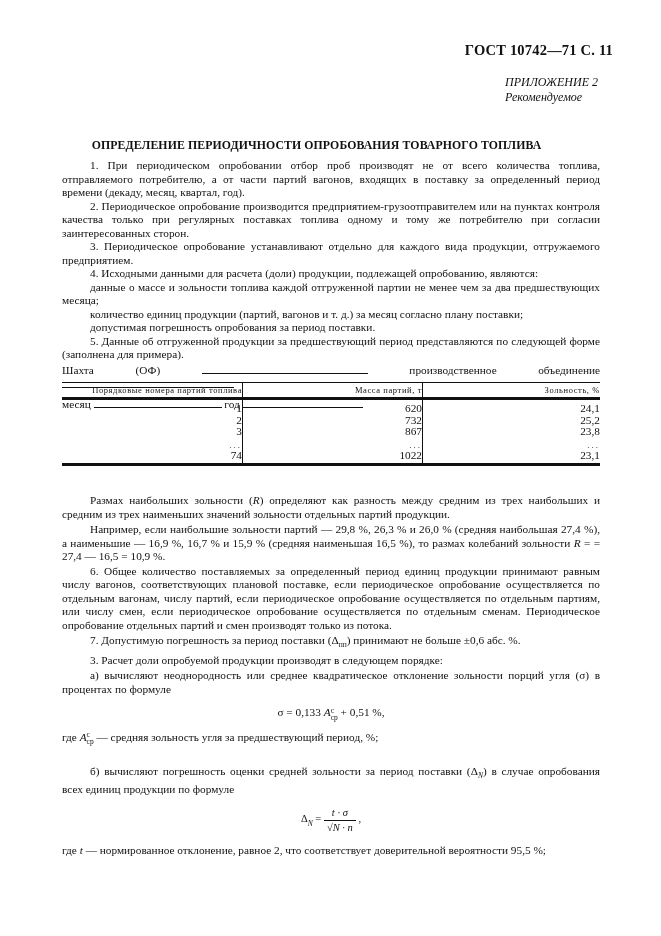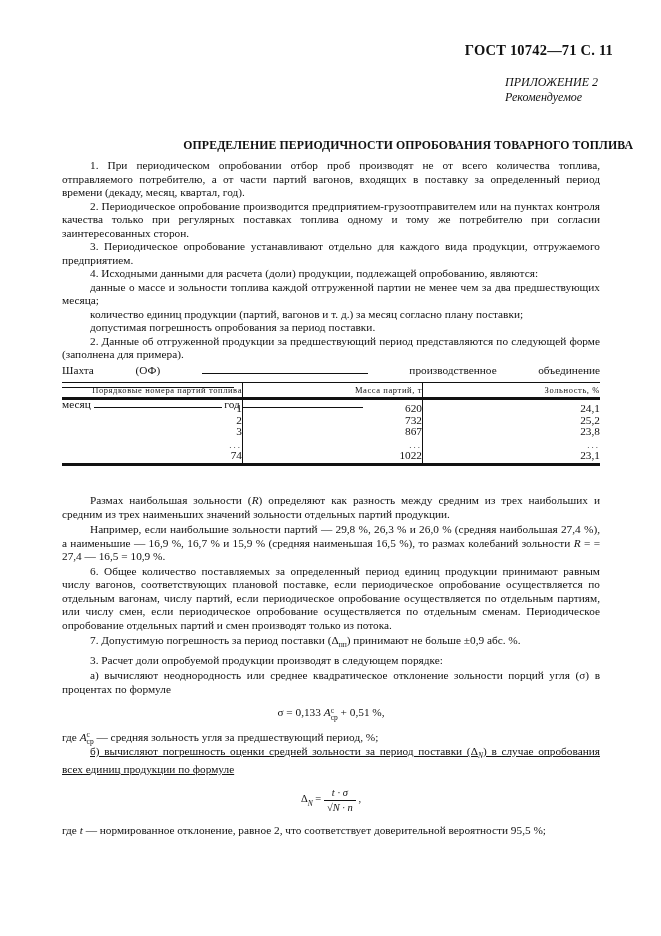--- a/index.html
+++ b/index.html
@@ -1,21 +1,21 @@
 <!DOCTYPE html>
 <html><head>
 <meta charset="utf-8">
 <style>
   html, body { margin:0; padding:0; background:#ffffff; }
   body { width:661px; height:936px; position:relative; overflow:hidden;
          font-family:"Liberation Serif", "DejaVu Serif", serif; color:#111; }
   .abs { position:absolute; }
   .hdr { right:48px; top:42px; font-weight:bold; font-size:14.5px; letter-spacing:0.2px; }
   .app { left:505px; top:75px; font-style:italic; font-size:12px; line-height:15px; }
-  .title { left:0; width:633px; top:138px; text-align:right; font-weight:bold; font-size:11.8px; letter-spacing:0.1px; }
+  .title { left:0; width:633px; top:138px; text-align:center; font-weight:bold; font-size:11.8px; letter-spacing:0.1px; }
   .body { left:62px; width:538px; font-size:11.3px; line-height:13.5px; text-align:justify; }
   .body p { margin:0; }
   .ind { text-indent:28px; }
   .form-line { display:inline-block; border-bottom:1px solid #111; height:10px; vertical-align:baseline; }
   table.t { position:absolute; left:62px; top:382px; width:538px; border-collapse:collapse; font-size:11.3px; }
   table.t td, table.t th { padding:0; text-align:right; }
   table.t th { font-weight:normal; font-size:8.5px; letter-spacing:0.6px; height:14px; border-top:1px solid #111; border-bottom:3px solid #111; }
   table.t .c1 { width:180px; border-right:1.5px solid #111; }
   table.t .c2 { width:179px; border-right:1.5px solid #111; }
   table.t td.data { line-height:11.5px; padding-top:3px; padding-bottom:2px; border-bottom:3px solid #111; }
@@ -39,21 +39,21 @@
 <div class="abs title">ОПРЕДЕЛЕНИЕ ПЕРИОДИЧНОСТИ ОПРОБОВАНИЯ ТОВАРНОГО ТОПЛИВА</div>
 
 <div class="abs body" style="top:159px;">
   <p class="ind">1. При периодическом опробовании отбор проб производят не от всего количества топлива, отправляемого потребителю, а от части партий вагонов, входящих в поставку за определенный период времени (декаду, месяц, квартал, год).</p>
   <p class="ind">2. Периодическое опробование производится предприятием-грузоотправителем или на пунктах контроля качества только при регулярных поставках топлива одному и тому же потребителю при согласии заинтересованных сторон.</p>
   <p class="ind">3. Периодическое опробование устанавливают отдельно для каждого вида продукции, отгружаемого предприятием.</p>
   <p class="ind">4. Исходными данными для расчета (доли) продукции, подлежащей опробованию, являются:</p>
   <p class="ind">данные о массе и зольности топлива каждой отгруженной партии не менее чем за два предшествующих месяца;</p>
   <p class="ind">количество единиц продукции (партий, вагонов и т. д.) за месяц согласно плану поставки;</p>
   <p class="ind">допустимая погрешность опробования за период поставки.</p>
-  <p class="ind">2. Данные об отгруженной продукции за предшествующий период представляются по следующей форме (заполнена для примера).</p>
+  <p class="ind">5. Данные об отгруженной продукции за предшествующий период представляются по следующей форме (заполнена для примера).</p>
   <p style="margin-top:1px;">
     <span>Шахта (ОФ)</span>
     <span class="form-line" style="width:166px;"></span>
     <span>производственное объединение</span>
     <span class="form-line" style="width:172px;"></span>
   </p>
   <p style="margin-top:5px;">
     <span>месяц</span>
     <span class="form-line" style="width:128px;"></span>
     <span>год</span>
@@ -88,24 +88,24 @@
       <div>25,2</div>
       <div>23,8</div>
       <div class="dots">...</div>
       <div>23,1</div>
     </td>
   </tr>
 </tbody>
   </table>
 
 <div class="abs body" style="top:492px;">
-  <p class="ind" style="margin-top:2px;"><span>Размах наибольшая зольности (</span><span class="it">R</span><span>) определяют как разность между средним из трех наибольших и средним из трех наименьших значений зольности отдельных партий продукции.</span></p>
+  <p class="ind" style="margin-top:2px;"><span>Размах наибольших зольности (</span><span class="it">R</span><span>) определяют как разность между средним из трех наибольших и средним из трех наименьших значений зольности отдельных партий продукции.</span></p>
   <p class="ind" style="margin-top:2px;"><span>Например, если наибольшие зольности партий — 29,8 %, 26,3 % и 26,0 % (средняя наибольшая 27,4 %), а наименьшие — 16,9 %, 16,7 % и 15,9 % (средняя наименьшая 16,5 %), то размах колебаний зольности </span><span class="it">R</span><span> = = 27,4 — 16,5 = 10,9 %.</span></p>
   <p class="ind" style="margin-top:1px;">6. Общее количество поставляемых за определенный период единиц продукции принимают равным числу вагонов, соответствующих плановой поставке, если периодическое опробование осуществляется по отдельным вагонам, числу партий, если периодическое опробование осуществляется по отдельным партиям, или числу смен, если периодическое опробование осуществляется по отдельным сменам. Периодическое опробование отдельных партий и смен производят только из потока.</p>
-  <p class="ind" style="margin-top:2px;"><span>7. Допустимую погрешность за период поставки (Δ</span><sub>пп</sub><span>) принимают не больше ±0,9 абс. %.</span></p>
+  <p class="ind" style="margin-top:2px;"><span>7. Допустимую погрешность за период поставки (Δ</span><sub>пп</sub><span>) принимают не больше ±0,6 абс. %.</span></p>
   <p class="ind" style="margin-top:2px;">3. Расчет доли опробуемой продукции производят в следующем порядке:</p>
   <p class="ind" style="margin-top:2px;">а) вычисляют неоднородность или среднее квадратическое отклонение зольности порций угля (σ) в процентах по формуле</p>
   <p style="text-align:center; margin-top:10px; margin-bottom:10px;"><span>σ = 0,133 </span><span class="it">A</span><span style="display:inline-block; vertical-align:middle; font-size:7.5px; line-height:7px; text-align:left;"><span style="display:block;">с</span><span style="display:block;">ср</span></span><span> + 0,51 %,</span></p>
   <p><span>где </span><span class="it">A</span><span style="display:inline-block; vertical-align:middle; font-size:7.5px; line-height:7px;"><span style="display:block;">с</span><span style="display:block;">ср</span></span><span> — средняя зольность угля за предшествующий период, %;</span></p>
-  <p class="ind" style="margin-top:0;text-decoration:underline;"><span>б) вычисляют погрешность оценки средней зольности за период поставки (Δ</span><sub class="it">N</sub><span>) в случае опробования всех единиц продукции по формуле</span></p>
+  <p class="ind" style="margin-top:20px;"><span>б) вычисляют погрешность оценки средней зольности за период поставки (Δ</span><sub class="it">N</sub><span>) в случае опробования всех единиц продукции по формуле</span></p>
   <p style="text-align:center; margin-top:10px; margin-bottom:10px; font-size:10.5px;"><span>Δ</span><sub class="it">N</sub><span> = </span><span class="frac"><span class="num it">t · σ</span><span class="den it">√N · n</span></span><span> ,</span></p>
   <p><span>где </span><span class="it">t</span><span> — нормированное отклонение, равное 2, что соответствует доверительной вероятности 95,5 %;</span></p>
 </div>
 
 </body></html>

